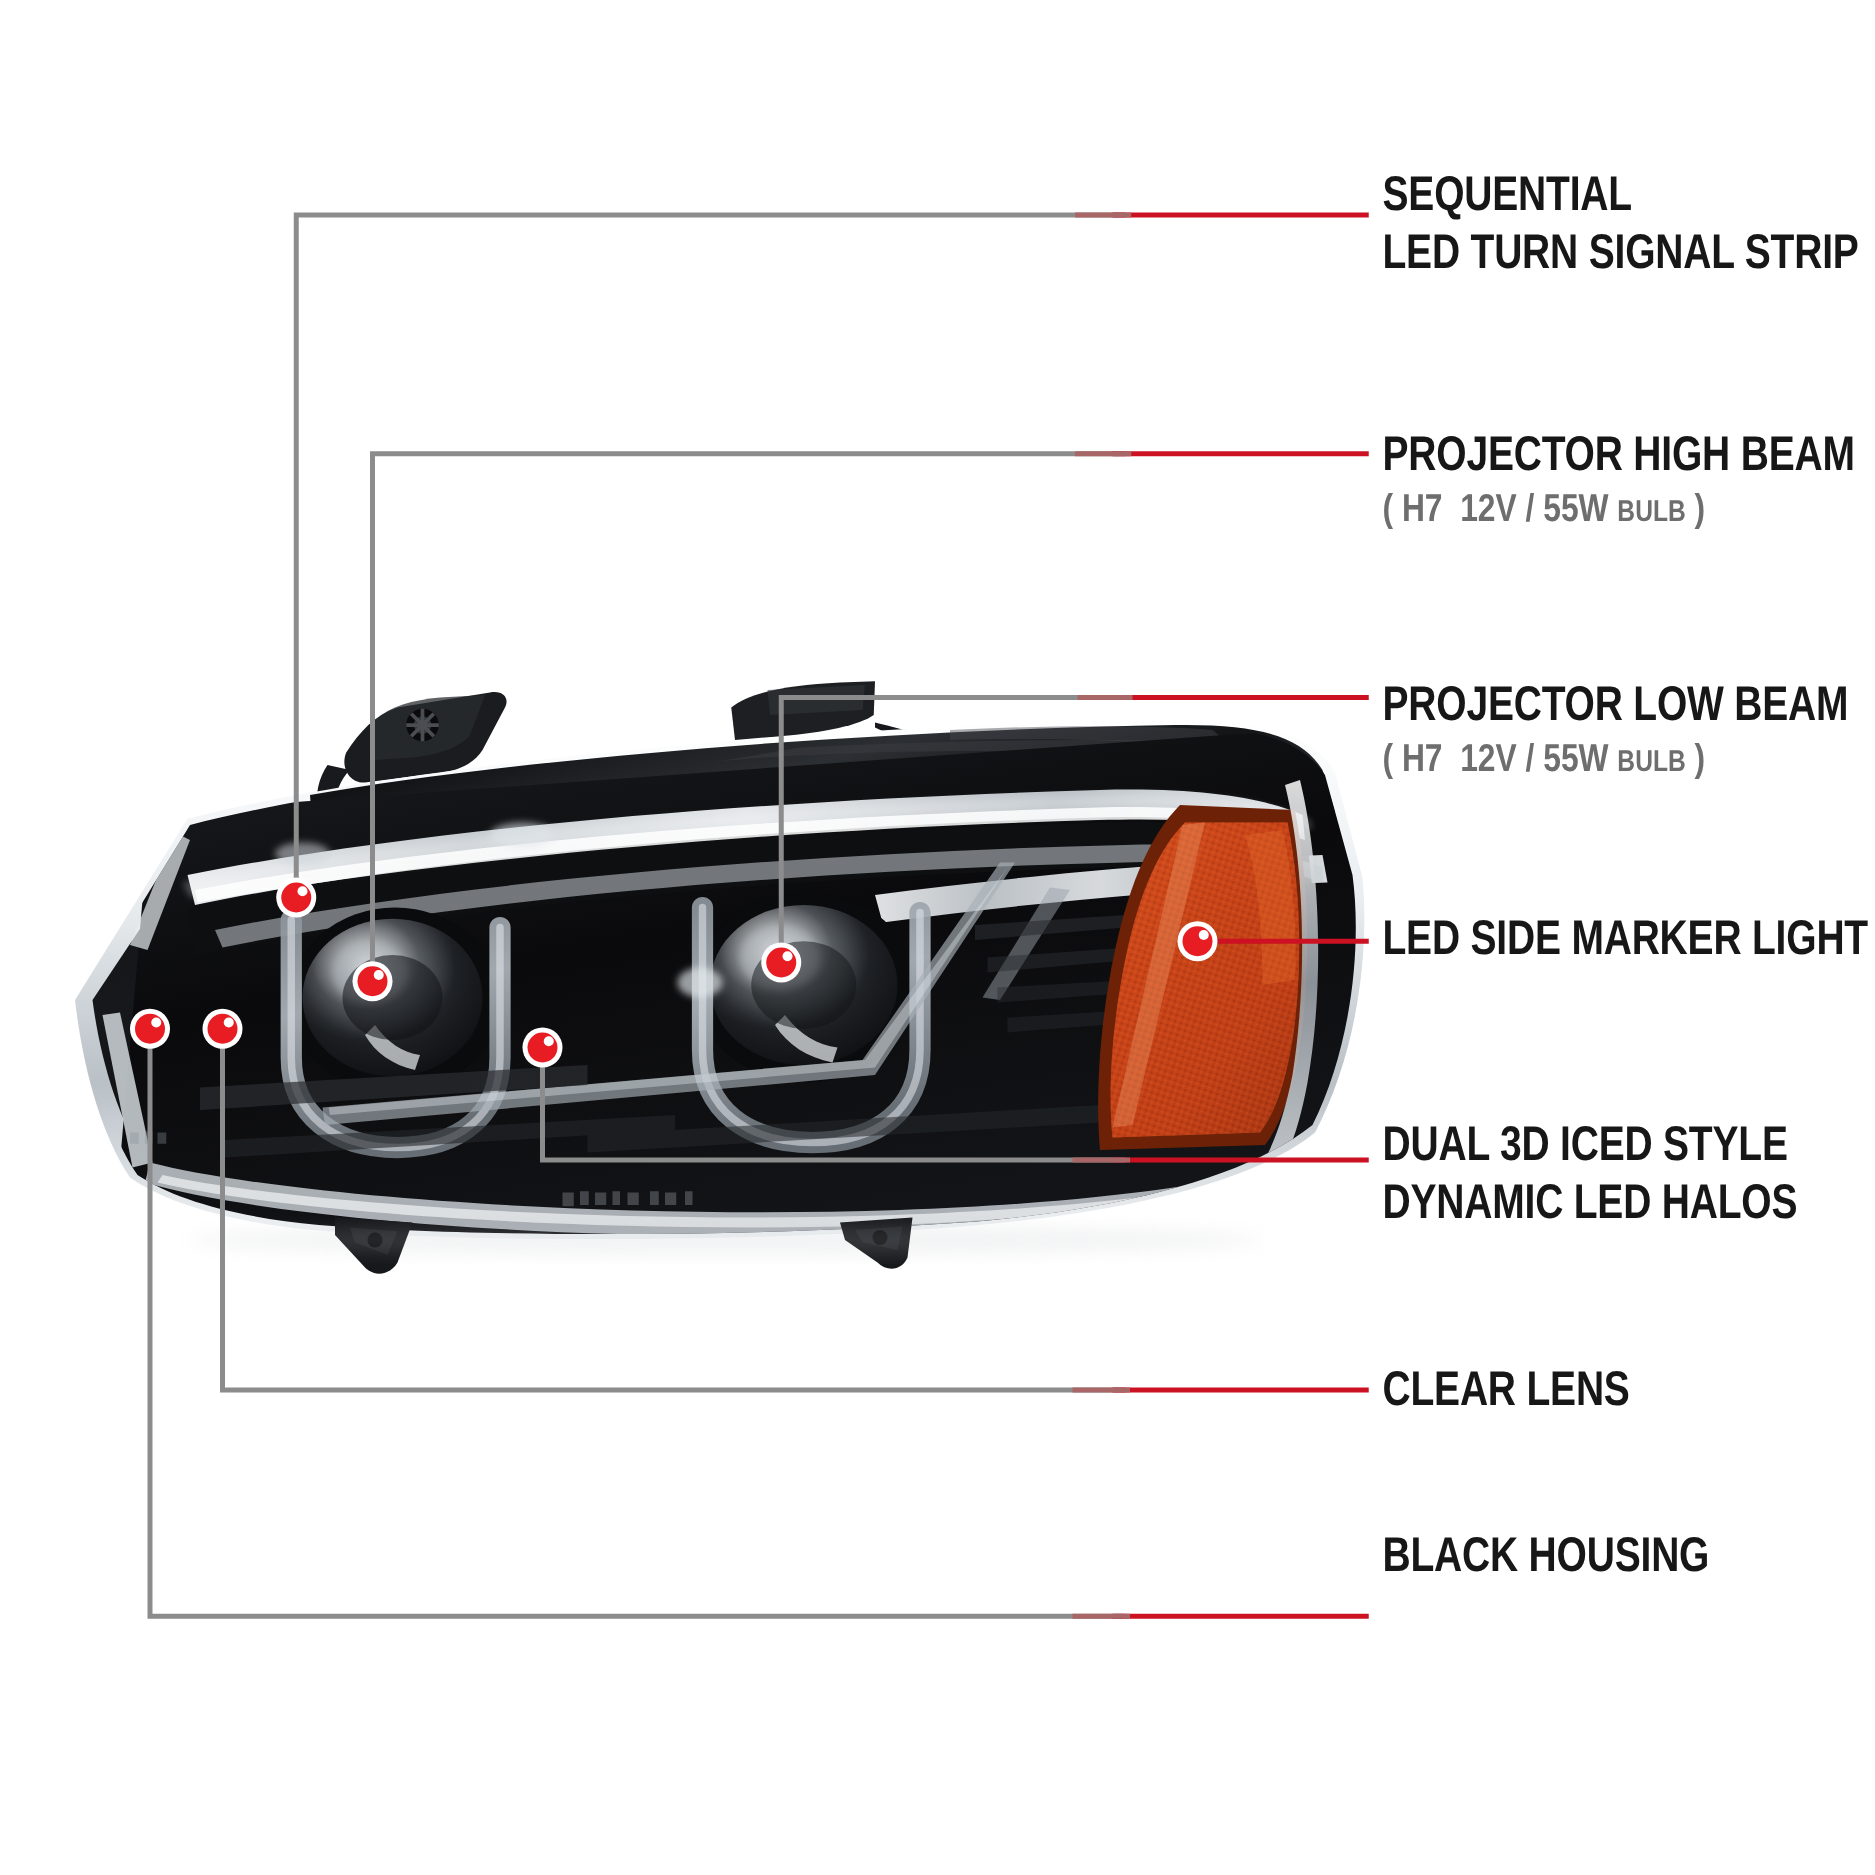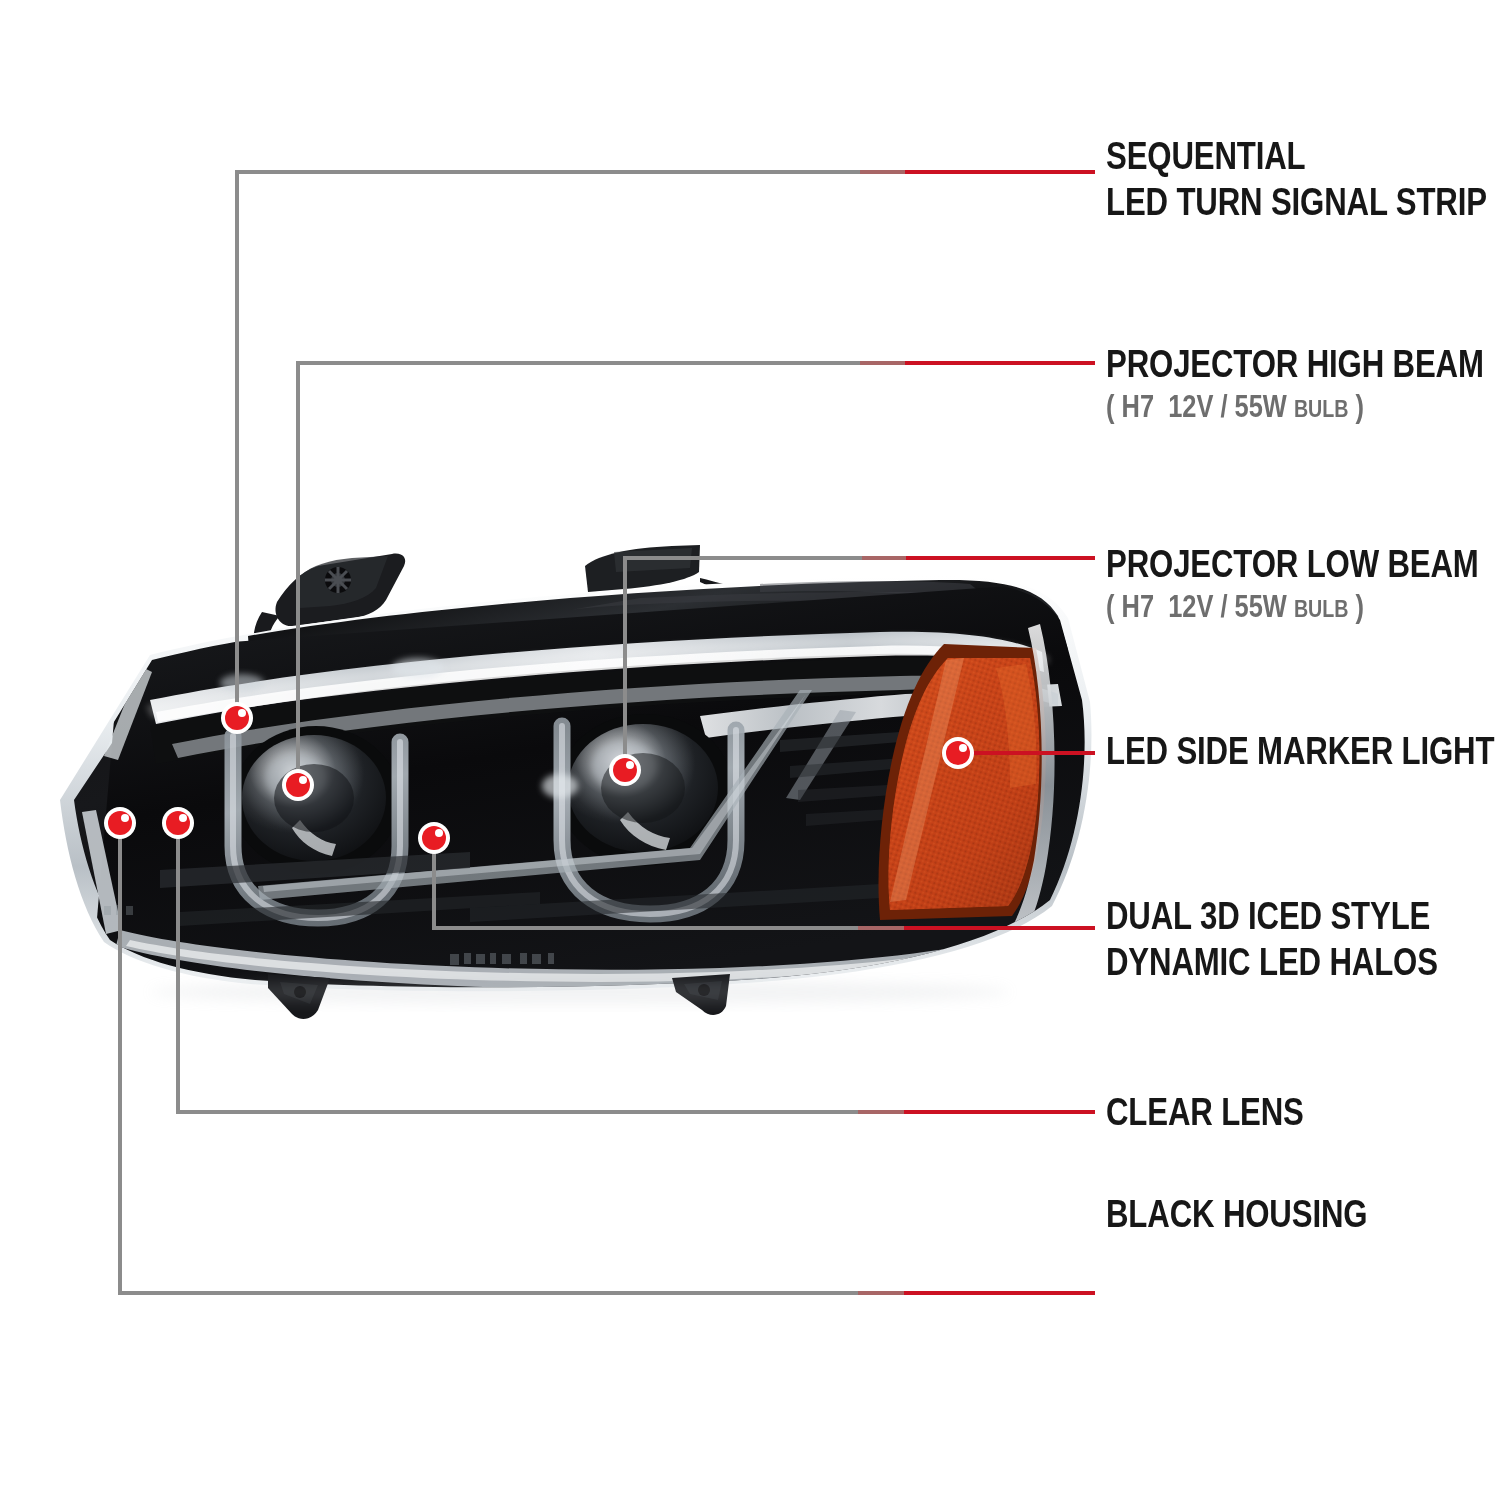--- a/index.html
+++ b/index.html
@@ -388,17 +388,17 @@
 
   <div class="cg" style="left:1106px;top:893px;">
     <div class="callout-title" style="position:relative;">DUAL 3D ICED STYLE</div>
     <div class="callout-title" style="position:relative;">DYNAMIC LED HALOS</div>
   </div>
 
   <div class="cg" style="left:1106px;top:1089px;">
     <div class="callout-title" style="position:relative;">CLEAR LENS</div>
   </div>
 
-  <div class="cg" style="left:1106px;top:1191px;">
+  <div class="cg" style="left:1106px;top:1222px;">
     <div class="callout-title" style="position:relative;">BLACK HOUSING</div>
   </div>
 
 </div>
 
 </body></html>

